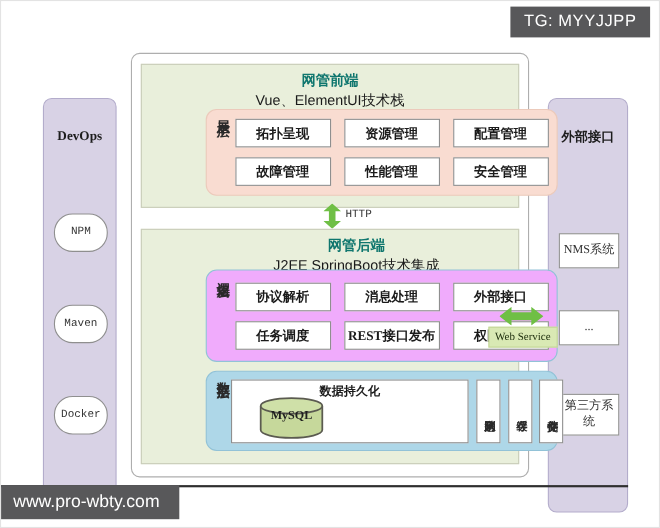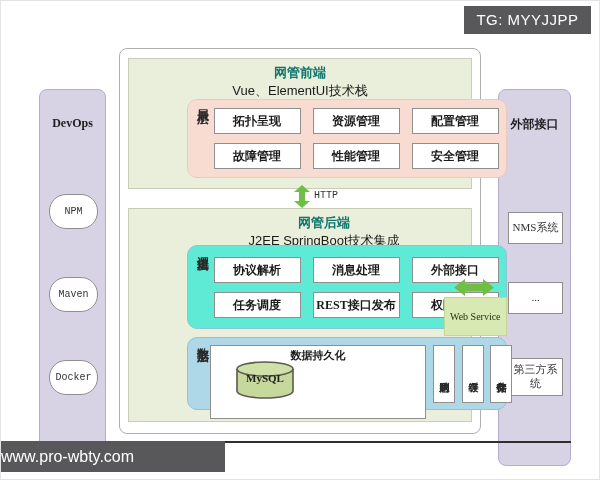--- a/index.html
+++ b/index.html
@@ -9,23 +9,23 @@
     font-family:"Liberation Serif",serif;color:#222;
   }
   
   .badge{
     position:absolute;top:5px;right:8px;width:127px;height:28px;
     background:#58585a;color:#fff;font-family:"Liberation Sans",sans-serif;
     font-size:15px;line-height:28px;text-align:center;letter-spacing:.5px;
   }
   .rule{position:absolute;left:0;top:440px;width:570px;height:2px;background:#2f2f2f;}
   .watermark{
-    position:absolute;left:0;top:440px;width:224px;height:31px;box-sizing:border-box;
+    position:absolute;left:0;top:440px;width:162px;height:31px;box-sizing:border-box;
     background:#58585a;color:#fff;font-family:"Liberation Sans",sans-serif;
-    font-size:16px;line-height:31px;
+    font-size:16px;line-height:31px;padding-left:11px;
   }
   
   .sidebar{
     position:absolute;top:52px;height:377px;background:#d8d2e5;
     border:1px solid #b3accb;border-radius:8px;box-sizing:border-box;margin-top:36px;
   }
   .sidebar.left{left:38px;width:67px;}
   .sidebar.right{left:497px;width:73px;}
   .sb-title{margin-top:26px;text-align:center;font-weight:bold;font-size:12px;color:#1d1d1d;}
   .sb-item{
@@ -45,39 +45,39 @@
     position:absolute;left:127px;width:344px;background:#e9efdb;
     border:1px solid #c9cdb9;box-sizing:border-box;
   }
   .panel.front{top:57px;height:131px;}
   .panel.back{top:207px;height:214px;padding-left:48px;}
   .p-title{text-align:center;font-weight:bold;font-size:13px;padding-top:5px;color:#0f766e;}
   .p-sub{text-align:center;font-weight:normal;font-size:13px;color:#1a1a1a;
     font-family:"Liberation Sans",sans-serif;}
   .layer-box{position:absolute;border-radius:10px;box-sizing:border-box;margin-left:47px;}
   .layer-box.pink{left:11px;top:40px;width:320px;height:79px;background:#f9dcd1;border:1px solid #eccabb;}
-  .layer-box.blue-logic{left:11px;top:36px;width:320px;height:84px;background:#5eead4;border:1px solid #92c2d7;}
+  .layer-box.blue-logic{left:11px;top:36px;width:320px;height:84px;background:#f0abfc;border:1px solid #92c2d7;}
   .layer-box.blue-data{left:11px;top:128px;width:320px;height:73px;background:#aed7e8;border:1px solid #92c2d7;}
   .vlabel{
     position:absolute;left:6px;top:0;height:100%;display:flex;align-items:center;
     writing-mode:vertical-rl;text-orientation:upright;font-weight:bold;font-size:12px;
     letter-spacing:2px;color:#2a2a2a;
   }
   .mod-grid{
     position:absolute;left:24px;right:6px;top:0;height:100%;
     display:grid;grid-template-columns:repeat(3,87px);column-gap:12px;row-gap:9px;
     align-content:center;justify-content:center;
   }
   .mod{
     background:#fff;border:1px solid #8f8f8f;height:24px;line-height:24px;
     text-align:center;font-weight:bold;font-size:12px;color:#1a1a1a;
   }
   
   .persist{
-    position:absolute;left:22px;top:7px;width:216px;height:74px;
+    position:absolute;left:22px;top:7px;width:216px;height:58px;
     background:#fff;border:1px solid #8f8f8f;box-sizing:border-box;
   }
   .persist-title{text-align:center;font-weight:bold;font-size:11px;margin-top:2px;color:#1a1a1a;}
   .cyl{position:absolute;left:24px;top:15px;}
   .cyl-label{
     position:absolute;left:24px;top:26px;width:60px;text-align:center;
     font-weight:bold;font-size:11px;color:#1f1f1f;
   }
   .mybatis{
     position:absolute;left:113px;top:16px;width:82px;height:33px;
@@ -90,21 +90,21 @@
     writing-mode:vertical-rl;text-orientation:upright;font-weight:bold;font-size:10px;
     color:#2a2a2a;line-height:1;
   }
   
   .http-link{position:absolute;left:293px;top:184px;display:flex;align-items:flex-start;}
   .http-text{font-family:"Liberation Mono","DejaVu Sans Mono",monospace;font-size:10px;
     color:#333;margin-left:4px;margin-top:5px;}
   .ws-arrow{position:absolute;left:453px;top:278px;}
   .ws-label{
     position:absolute;left:443px;top:296px;background:#d9e9b4;border:1px solid #c3d699;
-    font-size:10px;color:#223311;padding:13px 5px;white-space:nowrap;
+    font-size:10px;color:#223311;padding:3px 5px;white-space:nowrap;
   }
 </style>
 </head>
 <body>
 
 <div class="canvas">
 
   <div class="badge">TG: MYYJJPP</div>
 
   <div class="sidebar left">

